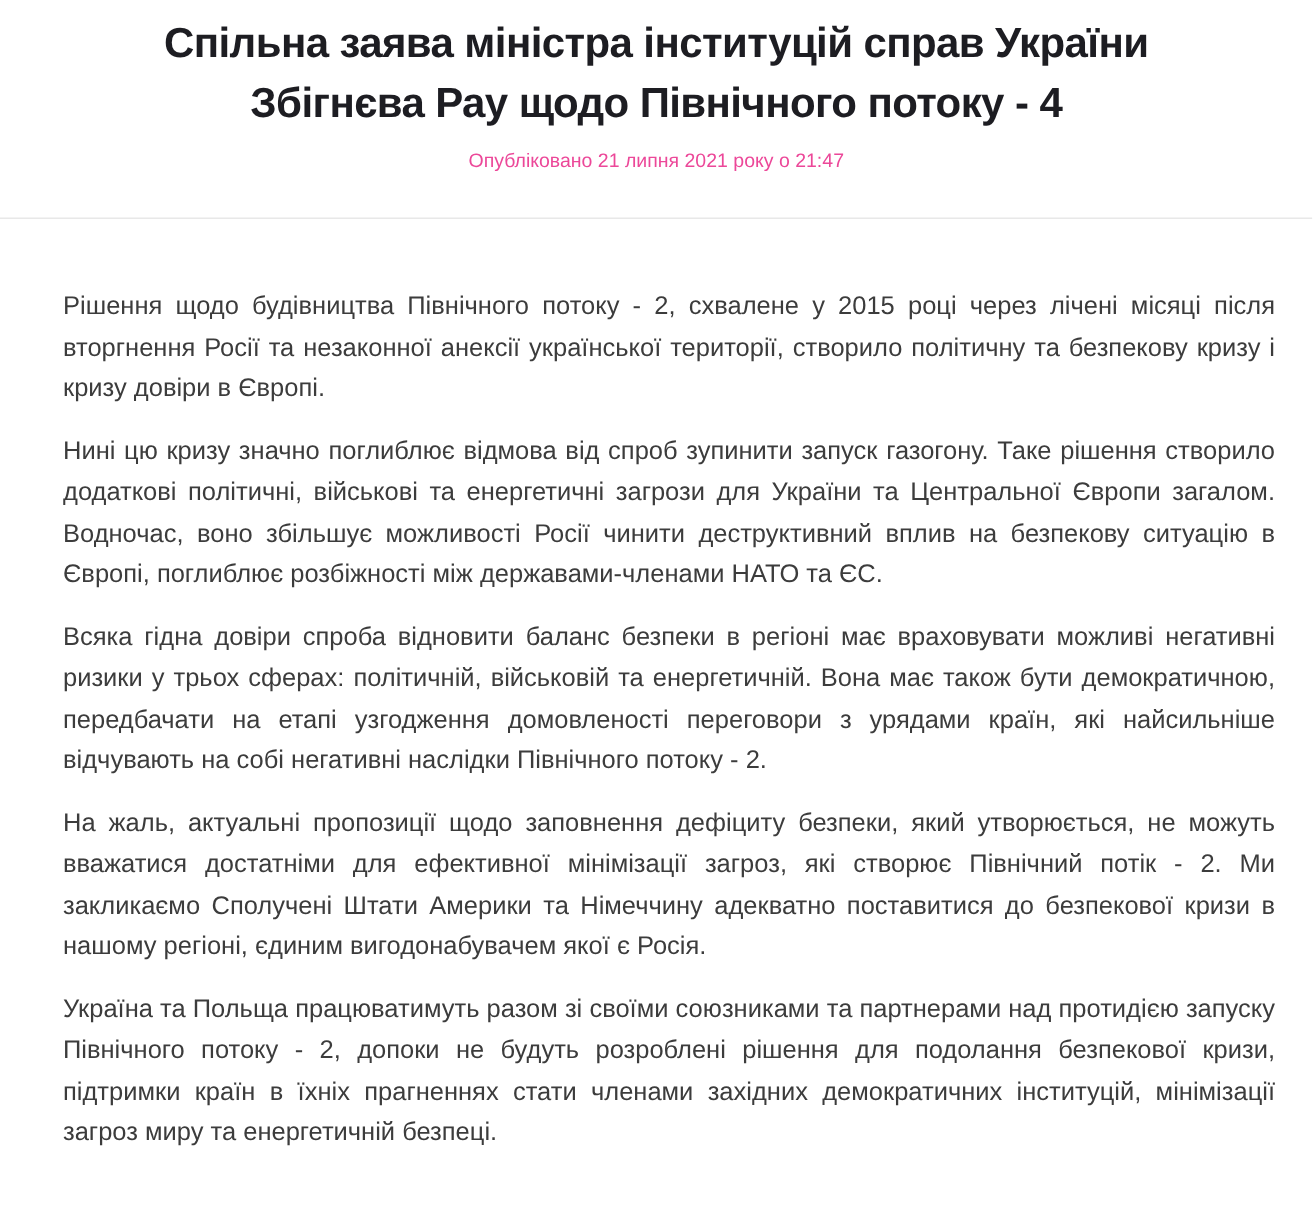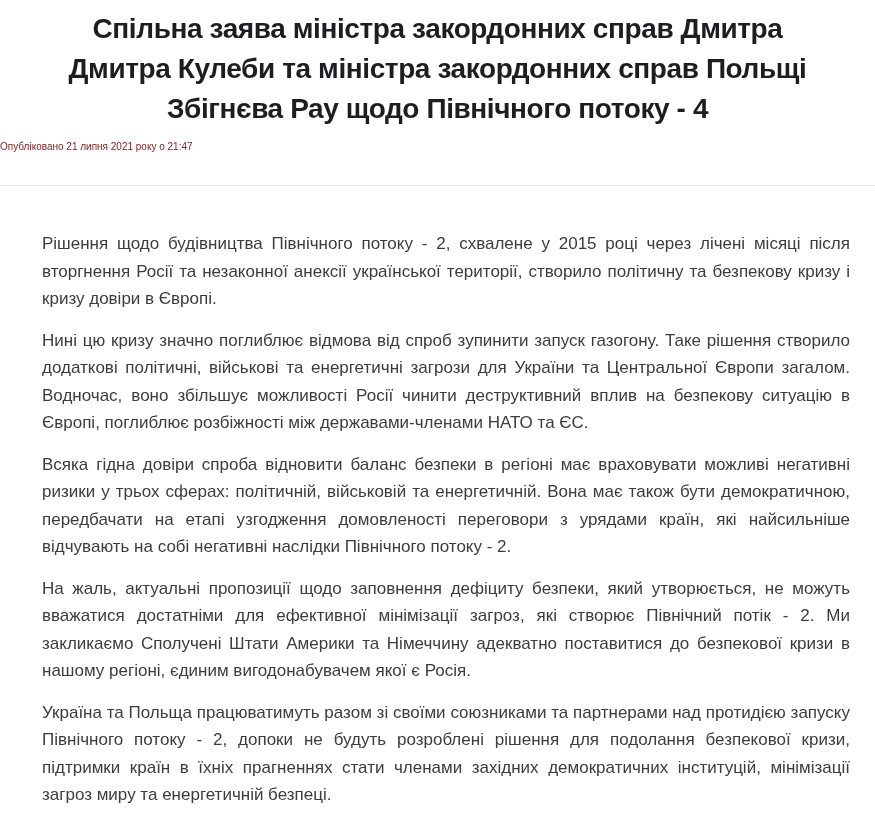--- a/index.html
+++ b/index.html
@@ -16,23 +16,24 @@
     text-align: center;
     font-weight: 700;
     font-size: 28px;
     line-height: 40px;
     letter-spacing: -0.4px;
     color: #1d1d22;
   }
   .title .title-line { white-space: nowrap; }
   .published {
     margin-top: 8px;
-    font-size: 10px;
+    text-align: center;
+    font-size: 13px;
     line-height: 20px;
-    color: #7f1d1d;
+    color: #ec4899;
   }
   .divider {
     border: none;
     border-top: 1px solid #e8e8e8;
     margin-top: 28px;
     width: 100%;
   }
   .article {
     padding: 44px 13px 0 42px;
     font-size: 17px;
@@ -42,22 +43,21 @@
   }
   .article p { margin: 0 12px 14px 0; }
   .article p:last-child { margin-bottom: 0; }
 </style>
 </head>
 <body>
 
 <div class="page">
 
   <h1 class="title">
-    <div class="title-line">Спільна заява міністра закордонних справ Дмитра</div>
-    <div class="title-line">Дмитра Кулеби та міністра закордонних справ Польщі</div>
+    <div class="title-line">Спільна заява міністра інституцій справ України</div>
     <div class="title-line">Збігнєва Рау щодо Північного потоку - 4</div>
   </h1>
 
   <div class="published">Опубліковано 21 липня 2021 року о 21:47</div>
 
   <hr class="divider">
 
   <div class="article">
     <p>Рішення щодо будівництва Північного потоку - 2, схвалене у 2015 році через лічені місяці після вторгнення Росії та незаконної анексії української території, створило політичну та безпекову кризу і кризу довіри в Європі.</p>
     <p>Нині цю кризу значно поглиблює відмова від спроб зупинити запуск газогону. Таке рішення створило додаткові політичні, військові та енергетичні загрози для України та Центральної Європи загалом. Водночас, воно збільшує можливості Росії чинити деструктивний вплив на безпекову ситуацію в Європі, поглиблює розбіжності між державами-членами НАТО та ЄС.</p>

